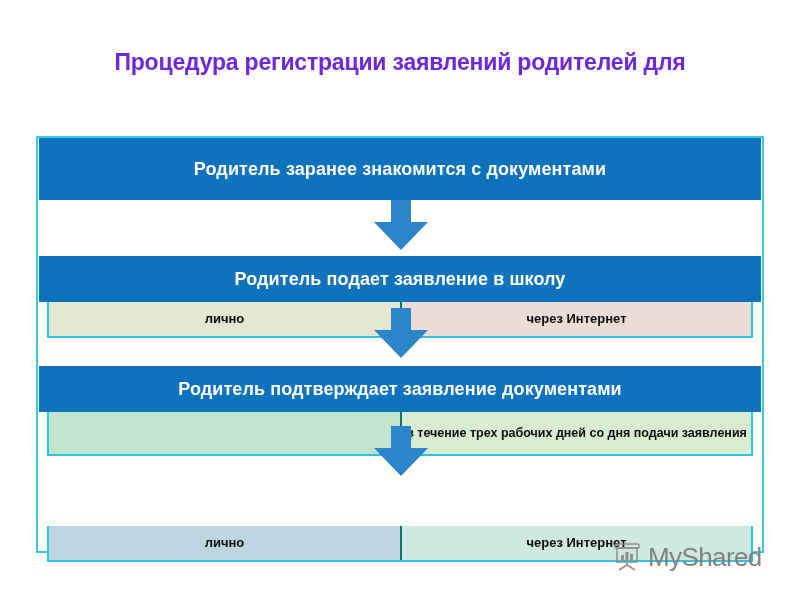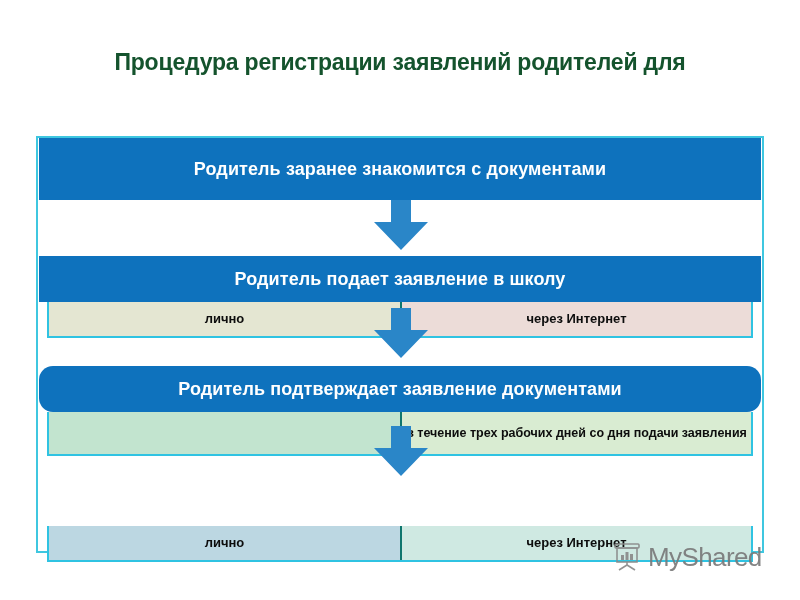--- a/index.html
+++ b/index.html
@@ -16,21 +16,21 @@
     position: relative;
   }
 
   
   #slide-title {
     position: absolute;
     left: 70px;
     top: 46px;
     width: 660px;
     text-align: center;
-    color: #14532d;
+    color: #6d28d9;
     font-family: "Liberation Sans", sans-serif;
     font-weight: bold;
     font-size: 23px;
     line-height: 33px;
     letter-spacing: -0.2px;
   }
   #slide-title .title-line {
     display: block;
     white-space: nowrap;
   }
@@ -172,21 +172,21 @@
     </div>
   </div>
 
   <div class="flow-arrow" style="left:336px;top:170px;">
     <svg viewBox="0 0 54 50" preserveAspectRatio="none" aria-hidden="true">
       <polygon points="17,0 37,0 37,22 54,22 27,50 0,22 17,22" fill="#2a86c8"></polygon>
     </svg>
   </div>
 
   <div class="stage" style="top:228px;height:106px;">
-    <div class="stage-bar short" style="top:0px;border-radius:14px;">Родитель подтверждает заявление документами</div>
+    <div class="stage-bar short" style="top:0px;">Родитель подтверждает заявление документами</div>
     <div class="option-row tall" style="top:46px;">
       <div class="option-cell" style="background:#c2e4cf;"></div>
       <div class="option-cell divider" style="background:#d9ecd2;">в течение трех рабочих дней со дня подачи заявления</div>
     </div>
   </div>
 
   <div class="flow-arrow" style="left:336px;top:288px;">
     <svg viewBox="0 0 54 50" preserveAspectRatio="none" aria-hidden="true">
       <polygon points="17,0 37,0 37,22 54,22 27,50 0,22 17,22" fill="#2a86c8"></polygon>
     </svg>

